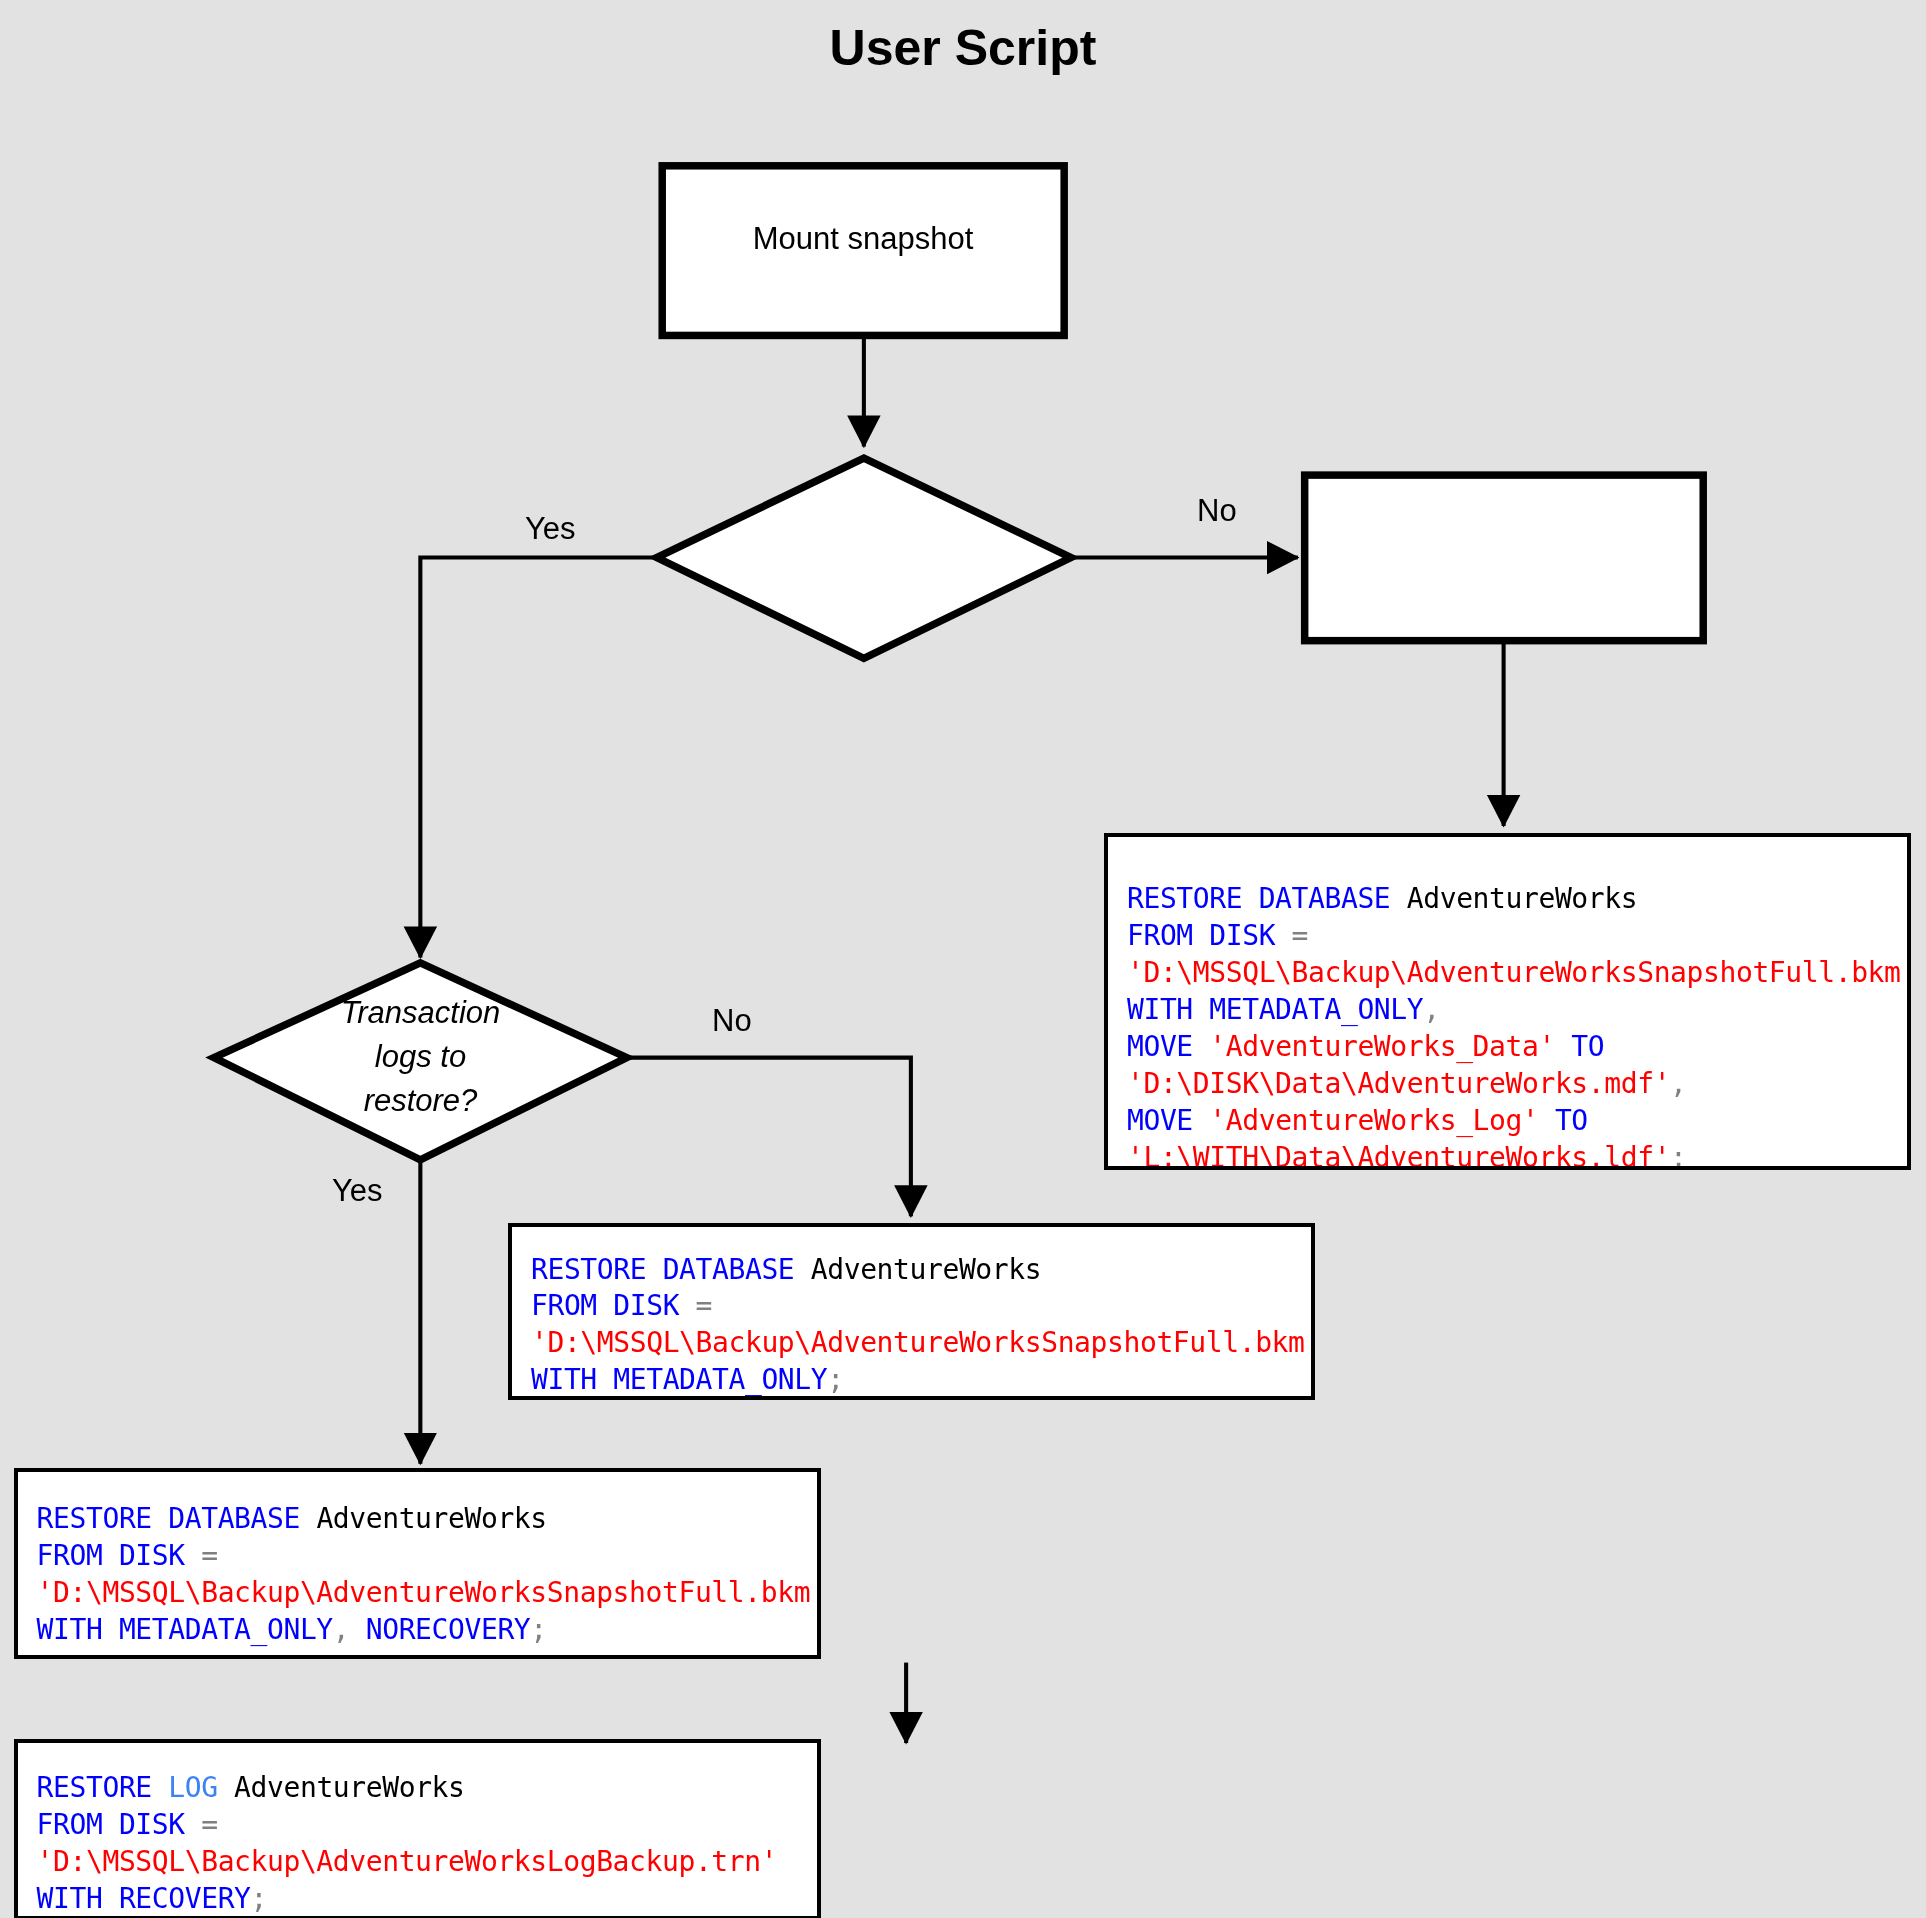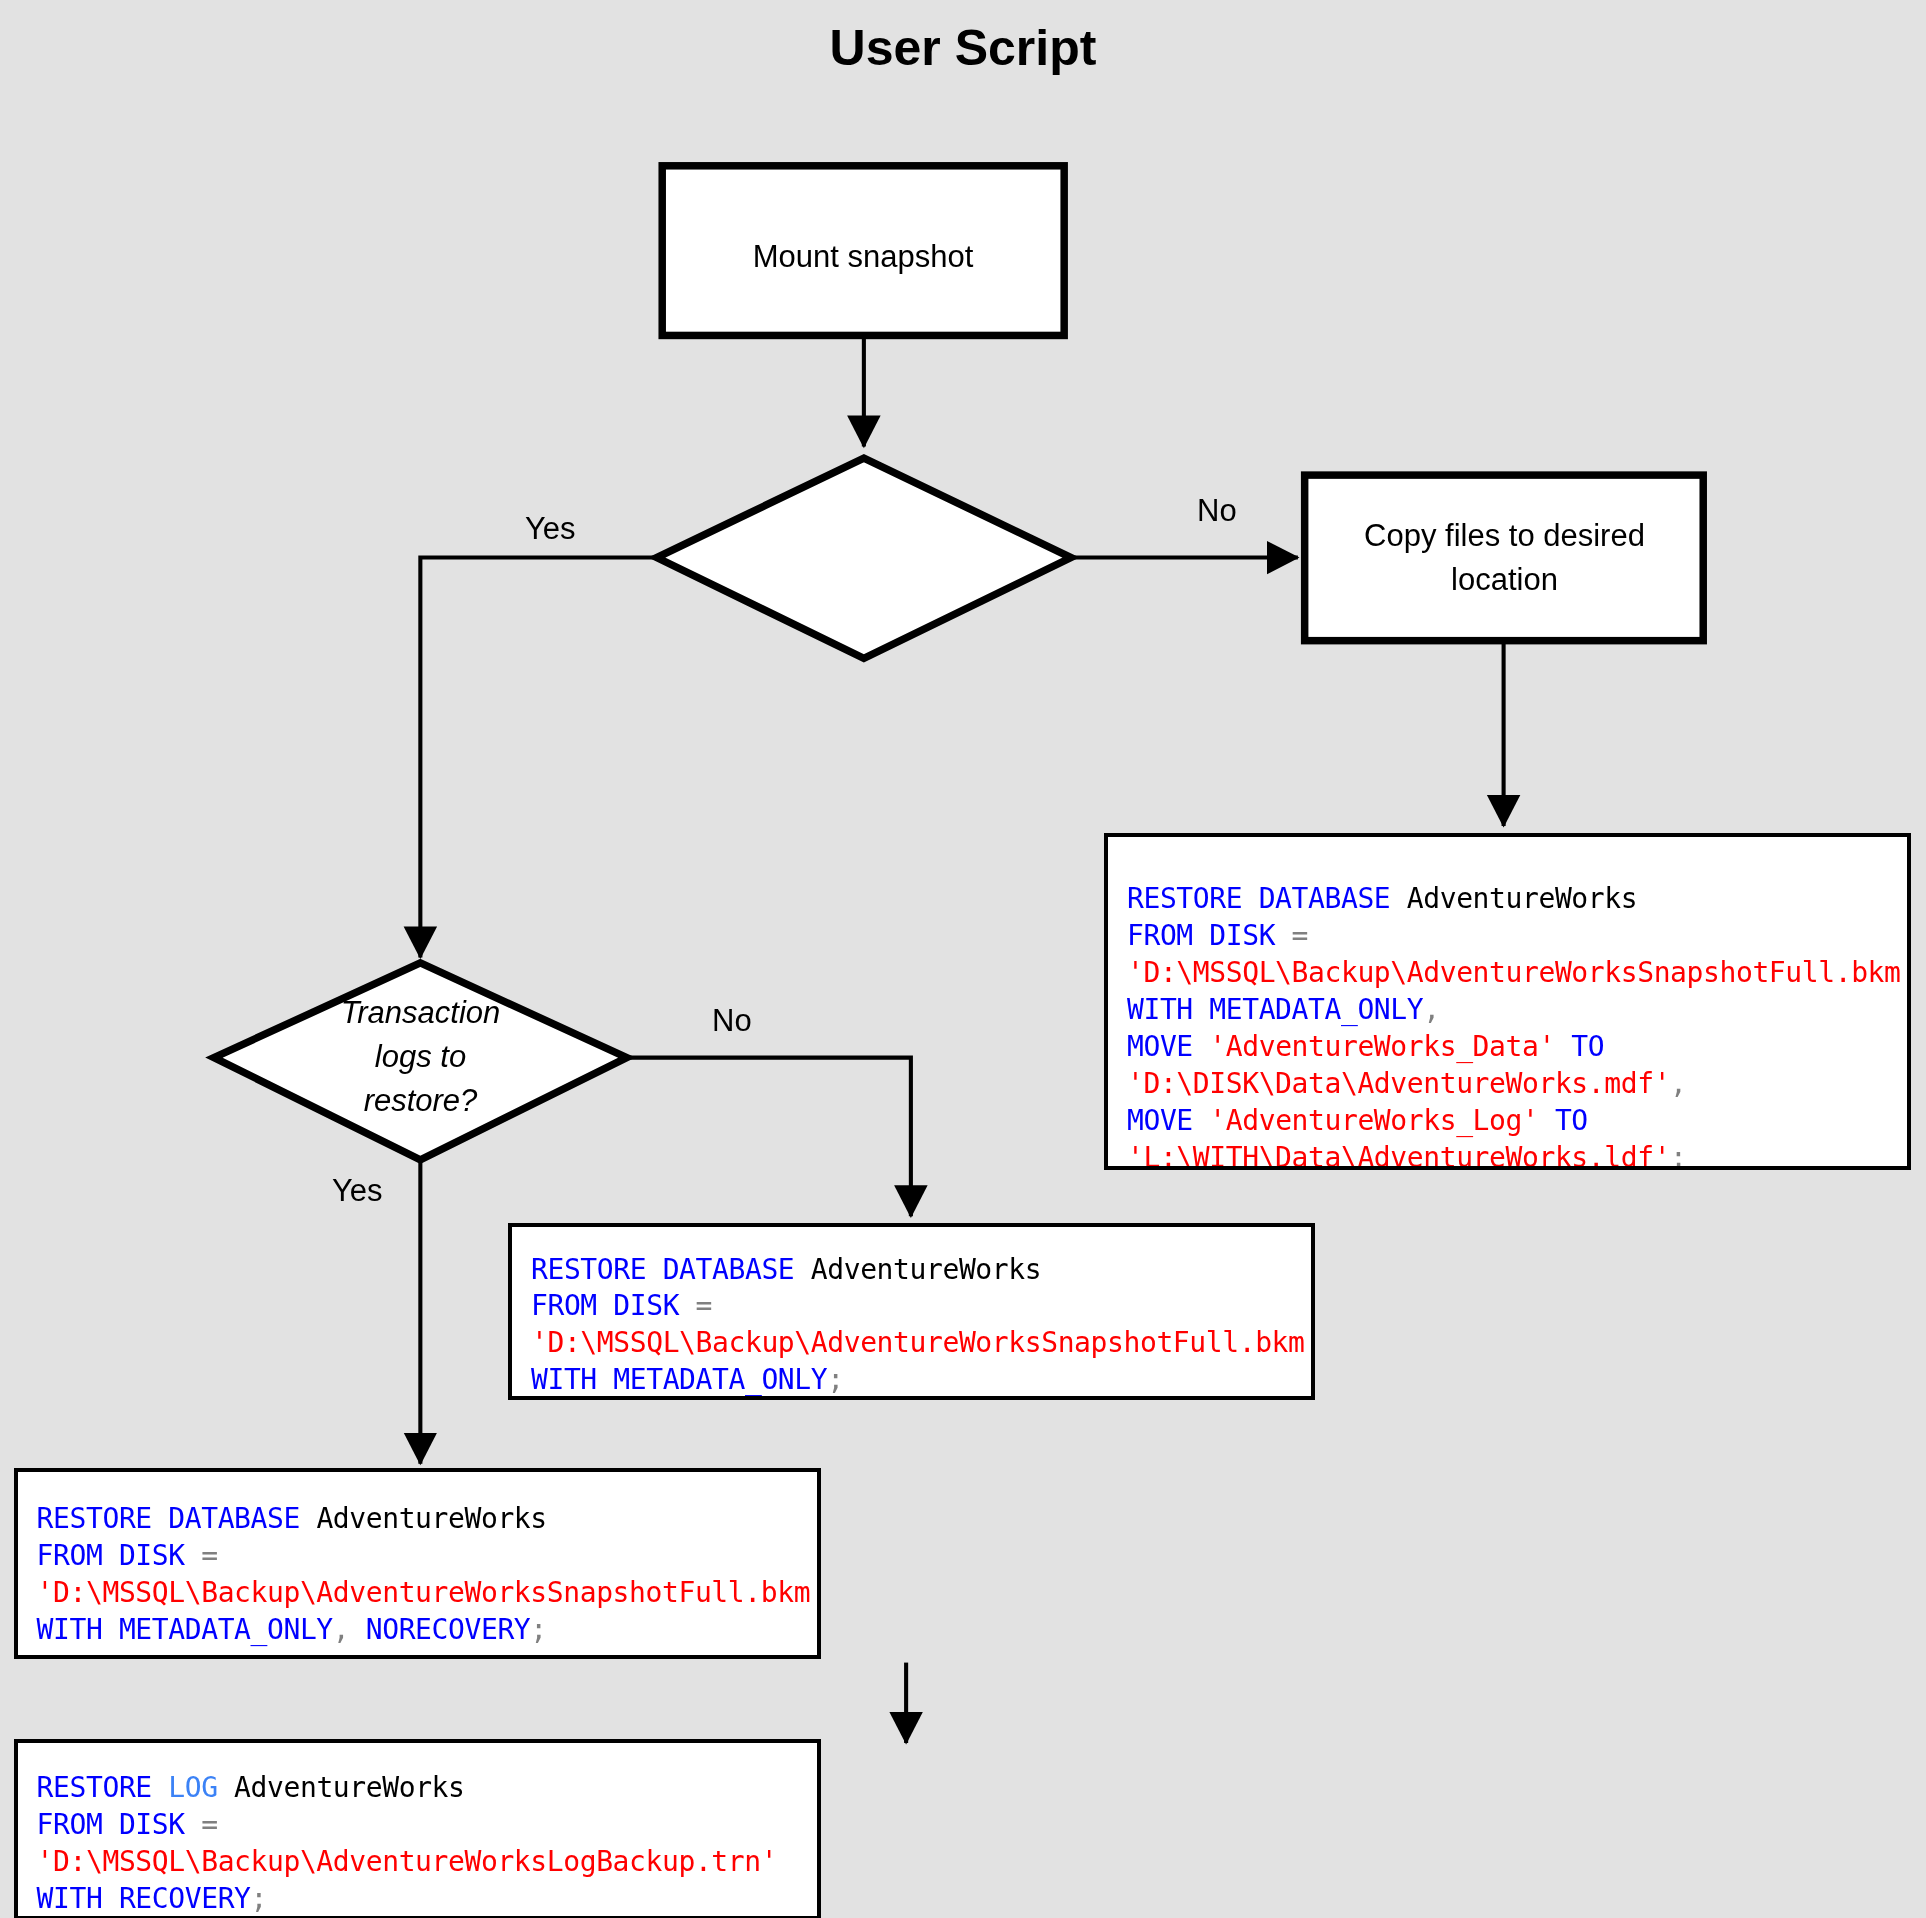--- a/index.html
+++ b/index.html
@@ -112,25 +112,23 @@
 
     <rect x="972" y="243" width="590" height="249" fill="#ffffff" stroke="#000000" stroke-width="11"></rect>
 
     <polygon points="1268,672 1572,818 1268,966 964,818" fill="#ffffff" stroke="#000000" stroke-width="11"></polygon>
 
     <rect x="1915" y="697" width="585" height="243" fill="#ffffff" stroke="#000000" stroke-width="11"></rect>
 
     <polygon points="617,1413 920,1552 617,1702 314,1552" fill="#ffffff" stroke="#000000" stroke-width="11"></polygon>
   </svg>
 
-  <div class="node-text" style="left:662px; top:172px; width:402px; height:170px;">Mount snapshot</div>
+  <div class="node-text" style="left:662px; top:154px; width:402px; height:170px;">Mount snapshot</div>
 
 
-  <div class="node-text" style="left:1305px; top:475px; width:399px; height:166px;">Copy files to desired
-location</div>
 
   <div class="node-text" style="left:284px; top:970px; width:273px; height:174px;font-style:italic;">Transaction
 logs to
 restore?</div>
 
   <div class="edge-label" style="left:525px; top:511px;">Yes</div>
 
   <div class="edge-label" style="left:1197px; top:493px;">No</div>
 
   <div class="edge-label" style="left:712px; top:1003px;">No</div>

